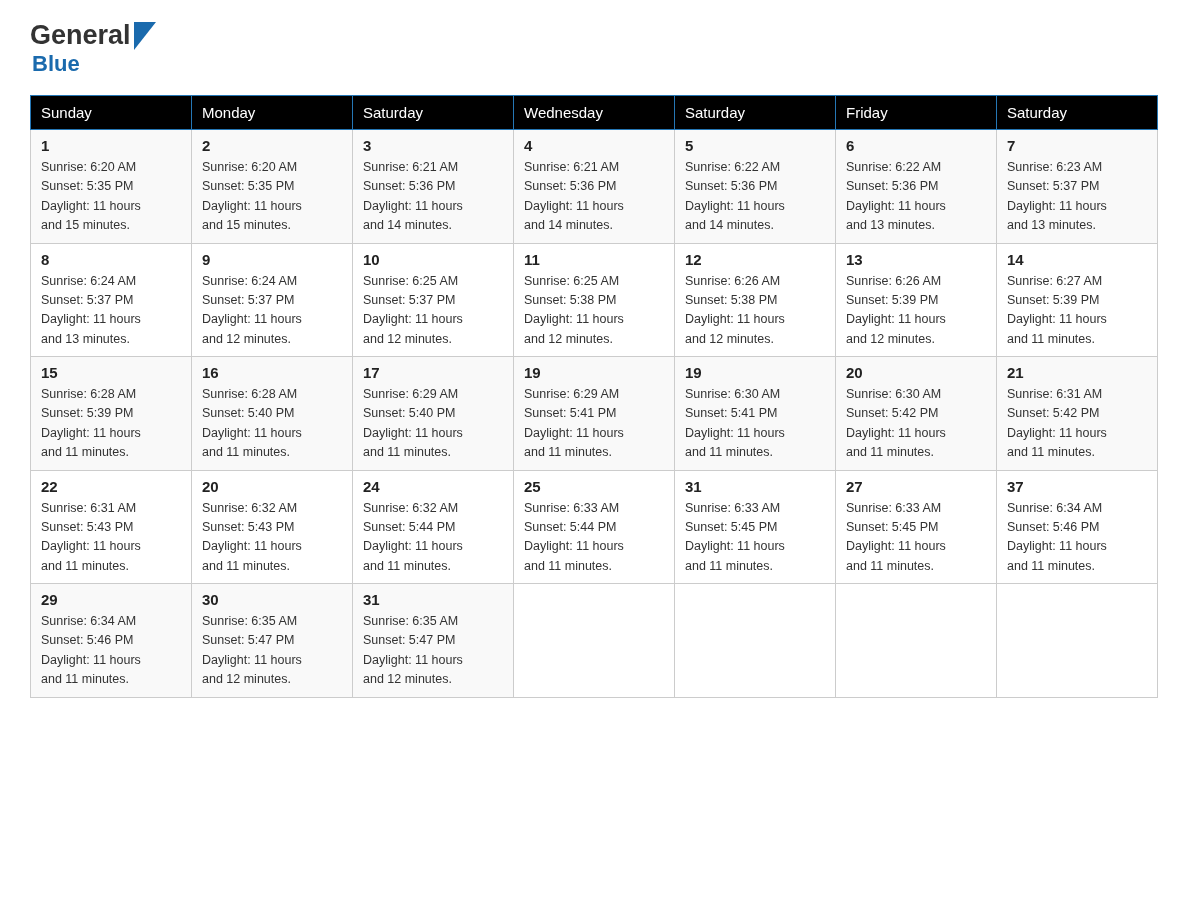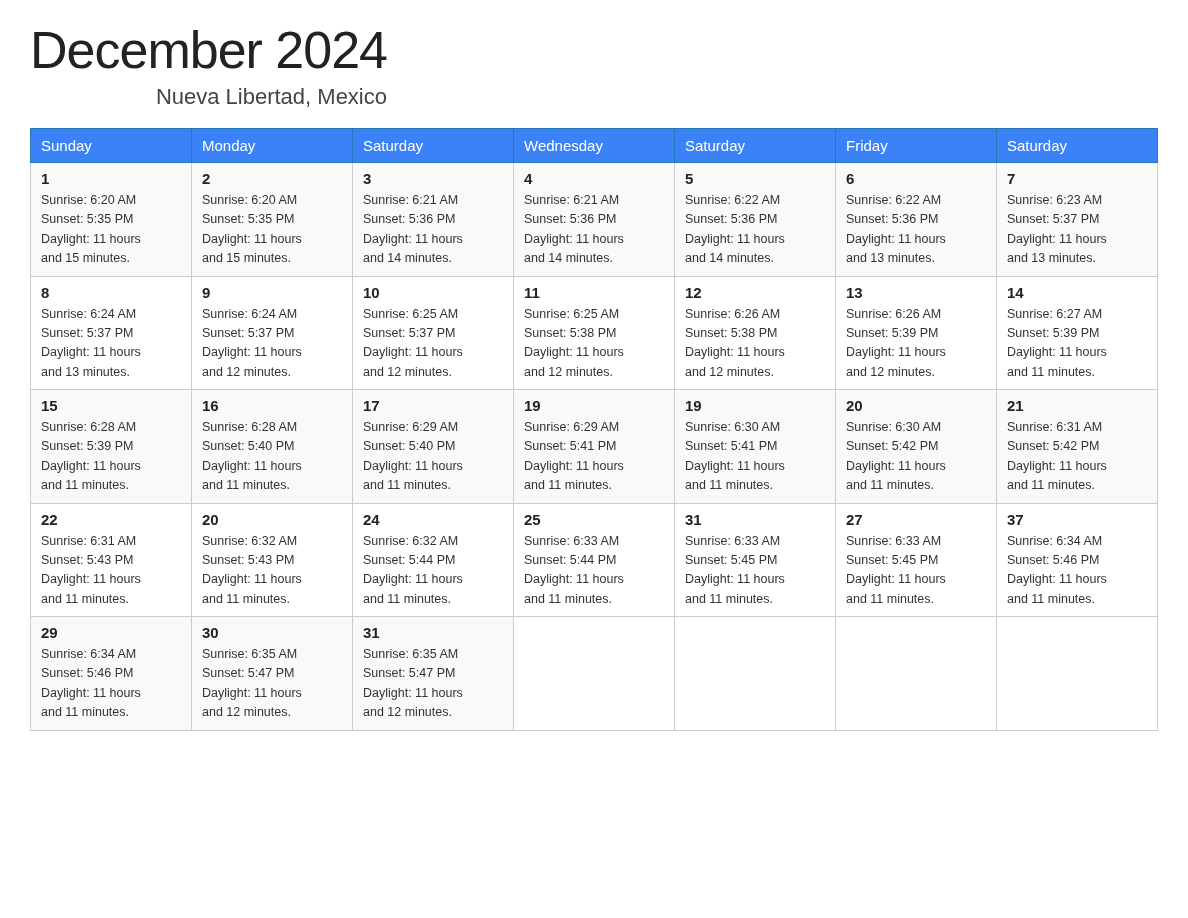--- a/index.html
+++ b/index.html
@@ -44,21 +44,21 @@
       font-size: 22px;
       color: #444;
       margin-top: 4px;
     }
     table {
       width: 100%;
       border-collapse: collapse;
       table-layout: fixed;
     }
     thead tr th {
-      background-color: #3b82f6;
+      background-color: #000000;
       color: #ffffff;
       font-size: 15px;
       font-weight: normal;
       text-align: left;
       padding: 8px 10px;
       border: 1px solid #2577b5;
     }
     tbody tr td {
       vertical-align: top;
       border: 1px solid #cccccc;
@@ -85,23 +85,28 @@
       background: #ffffff;
     }
     .empty-cell {
       background: #ffffff !important;
     }
   </style>
 </head>
 <body>
 
 <div class="header">
-  <div class="title-block">
-    <div class="calendar-title">December 2024</div>
-    <div class="calendar-subtitle">Nueva Libertad, Mexico</div>
+  <div class="logo-wrap">
+    <div class="logo-row1">
+      <span style="font-size:27px;font-weight:bold;color:#333;font-family:Arial,sans-serif;">General</span>
+      <svg width="22" height="28" viewBox="0 0 22 28" style="margin-left:3px;margin-top:0px;">
+        <polygon points="0,0 22,0 0,28" fill="#1a6aad"></polygon>
+      </svg>
+    </div>
+    <div class="logo-row2">Blue</div>
   </div>
 </div>
 
 <table>
   <thead>
     <tr>
 
     <th>Sunday</th>
         <th>Monday</th>
         <th>Saturday</th>

